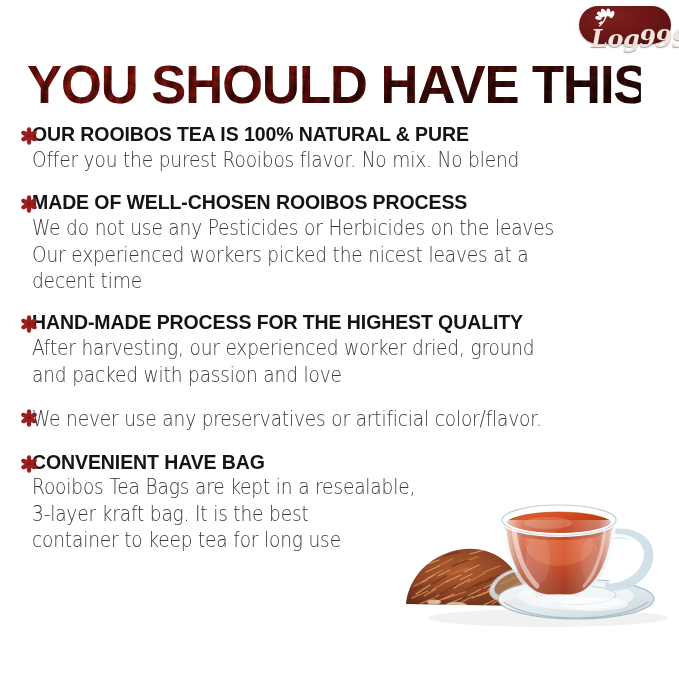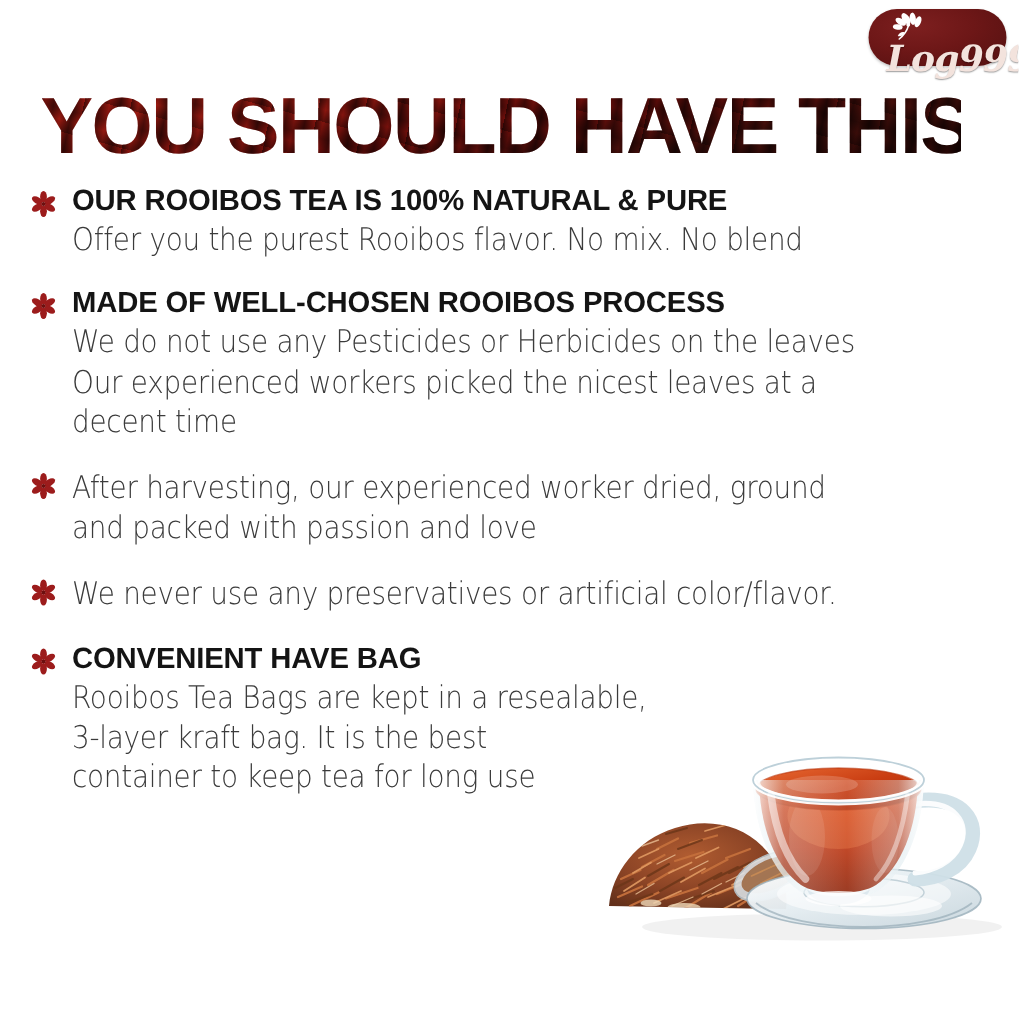--- a/index.html
+++ b/index.html
@@ -92,21 +92,21 @@
 
   
   .features {
     position: absolute;
     left: 0;
     top: 124px;
     width: 679px;
   }
   .feature {
     position: relative;
-    padding-left: 48px;
+    padding-left: 32px;
     margin-bottom: 20px;
   }
   .feature-bullet {
     position: absolute;
     left: 20px;
     top: 3px;
     width: 18px;
     height: 18px;
   }
   .feature-title {
@@ -207,20 +207,21 @@
         <g fill="#9c1c1c">
           <ellipse cx="10" cy="4.6" rx="2.5" ry="4.3"></ellipse>
           <ellipse cx="10" cy="15.4" rx="2.5" ry="4.3"></ellipse>
           <ellipse cx="10" cy="4.6" rx="2.5" ry="4.3" transform="rotate(60 10 10)"></ellipse>
           <ellipse cx="10" cy="15.4" rx="2.5" ry="4.3" transform="rotate(60 10 10)"></ellipse>
           <ellipse cx="10" cy="4.6" rx="2.5" ry="4.3" transform="rotate(120 10 10)"></ellipse>
           <ellipse cx="10" cy="15.4" rx="2.5" ry="4.3" transform="rotate(120 10 10)"></ellipse>
           <circle cx="10" cy="10" r="1.5" fill="#6d0f0f"></circle>
         </g>
       </svg>
+      <div class="feature-title">HAND-MADE PROCESS FOR THE HIGHEST QUALITY</div>
       <div class="feature-body">After harvesting, our experienced worker dried, ground
 and packed with passion and love</div>
     </div>
 
     <div class="feature">
       <svg class="feature-bullet" viewBox="0 0 20 20" aria-hidden="true">
         <g fill="#9c1c1c">
           <ellipse cx="10" cy="4.6" rx="2.5" ry="4.3"></ellipse>
           <ellipse cx="10" cy="15.4" rx="2.5" ry="4.3"></ellipse>
           <ellipse cx="10" cy="4.6" rx="2.5" ry="4.3" transform="rotate(60 10 10)"></ellipse>

